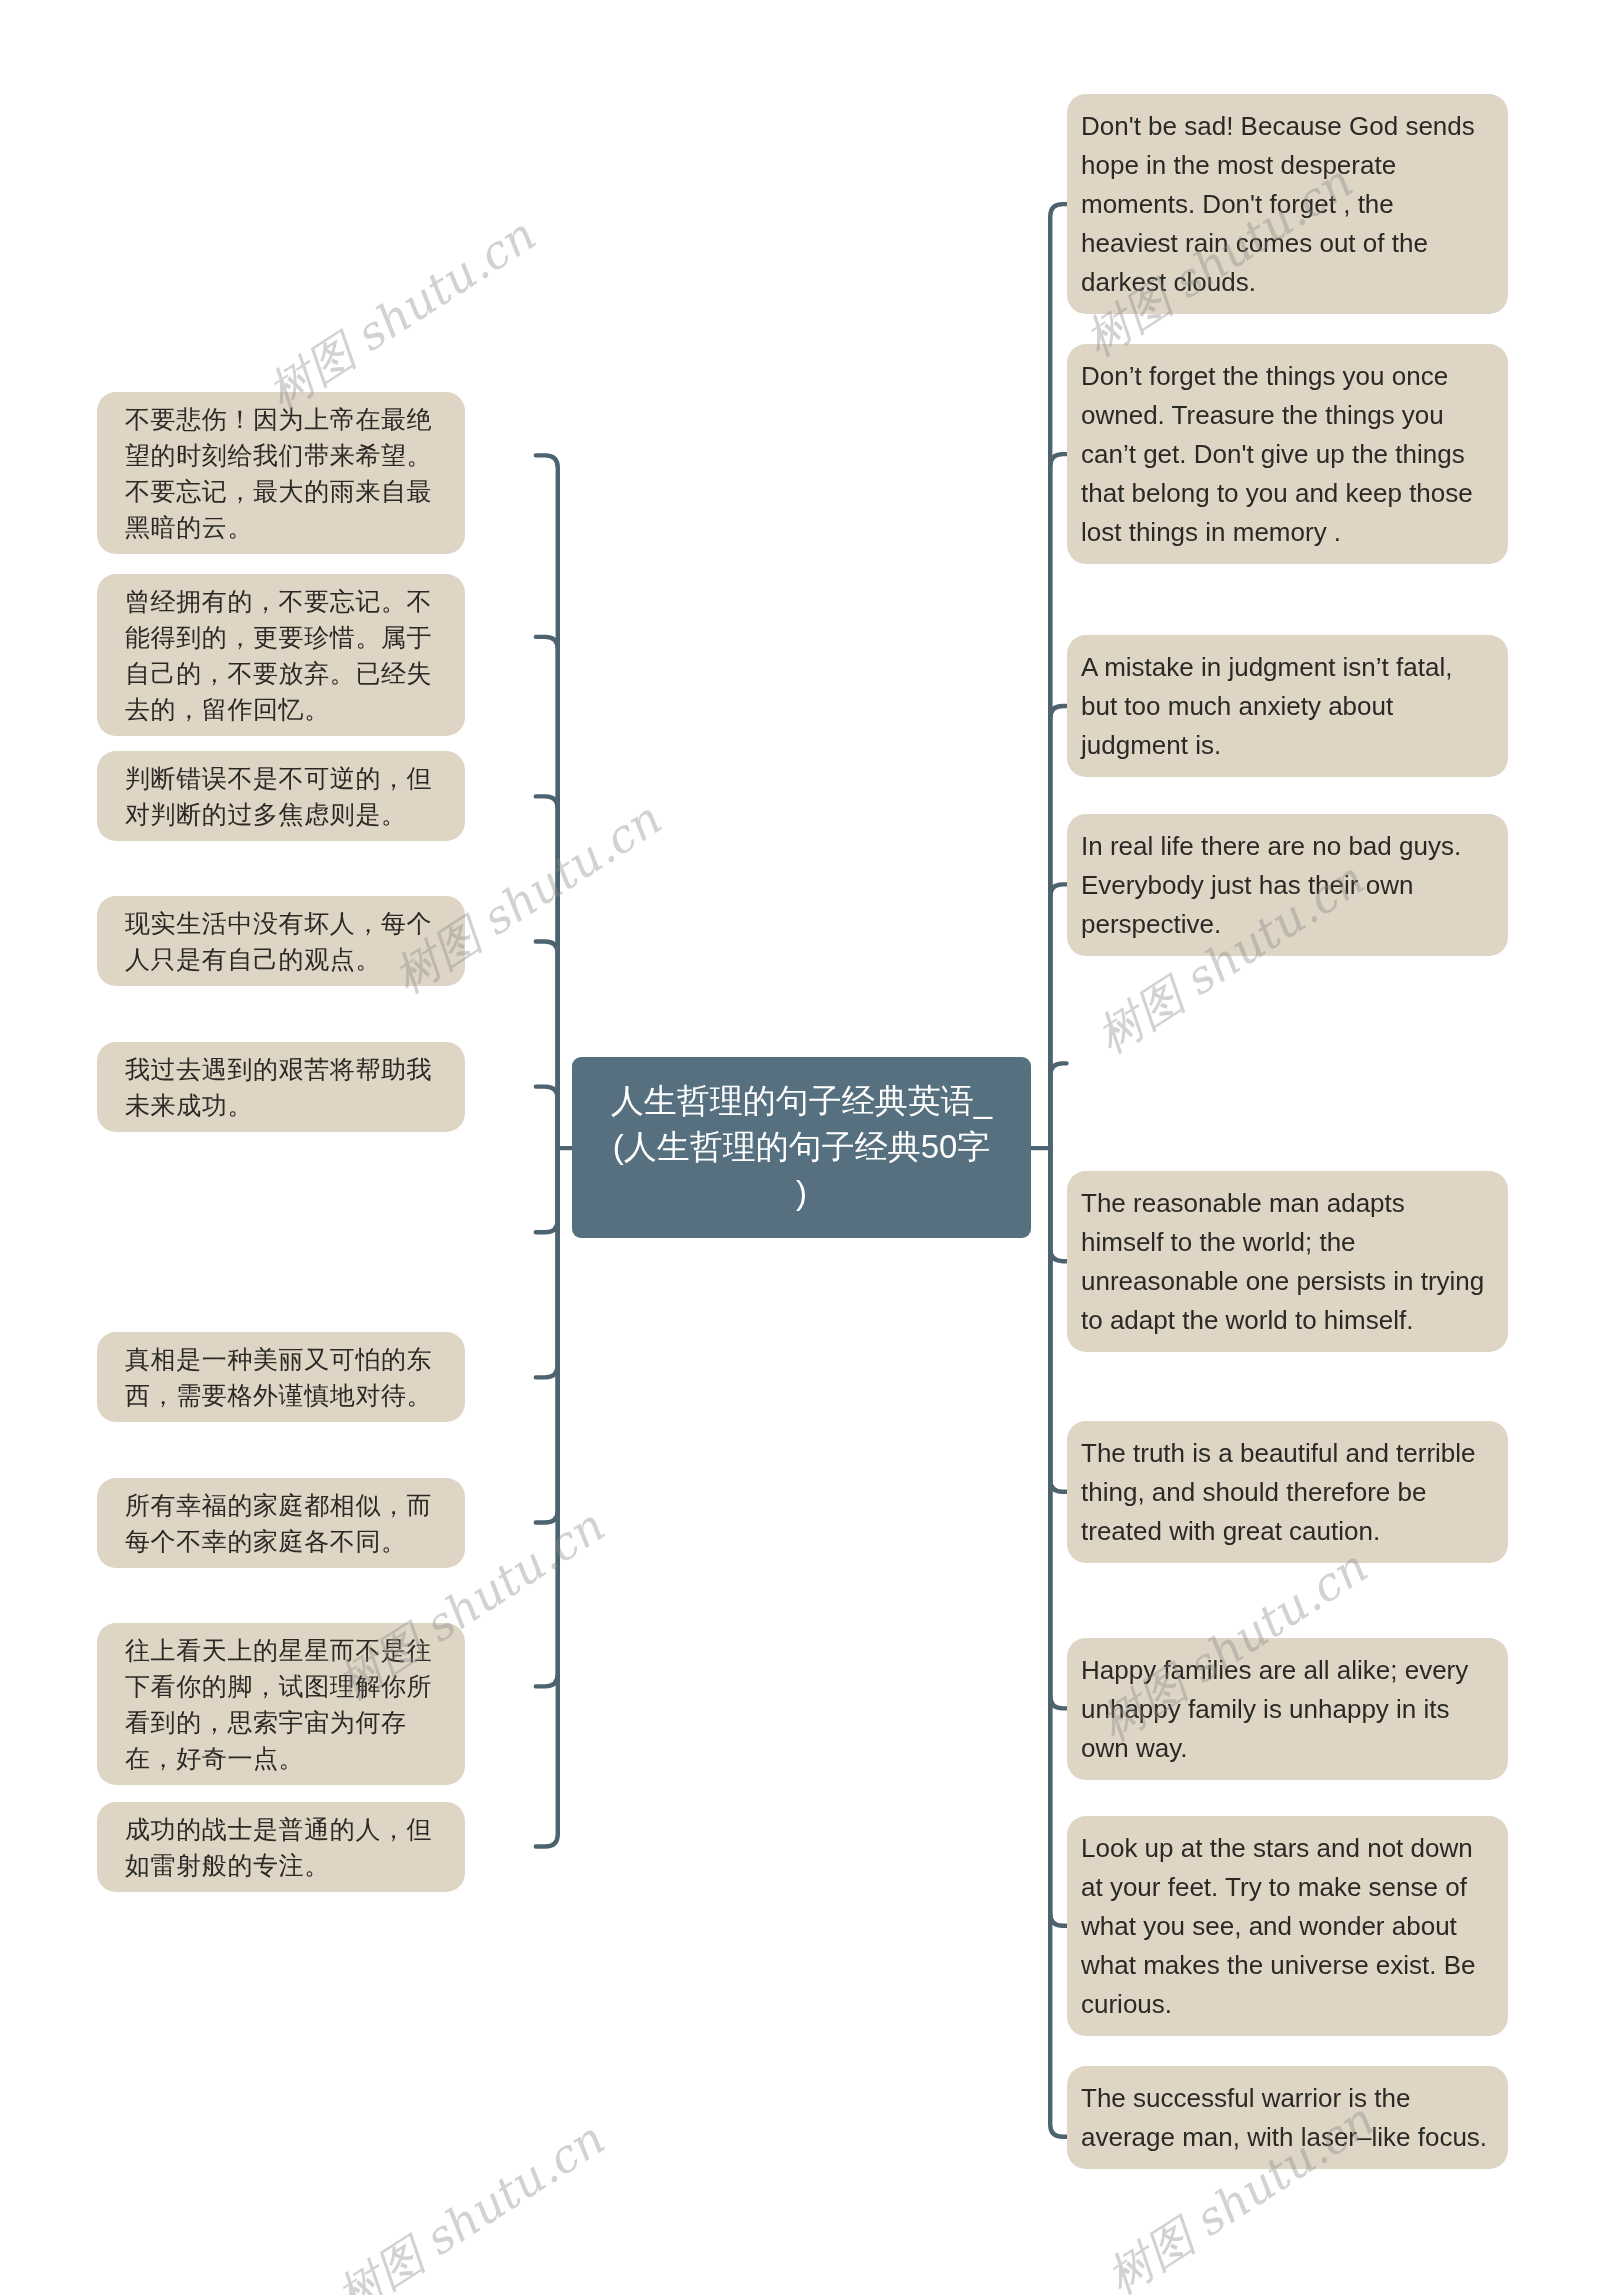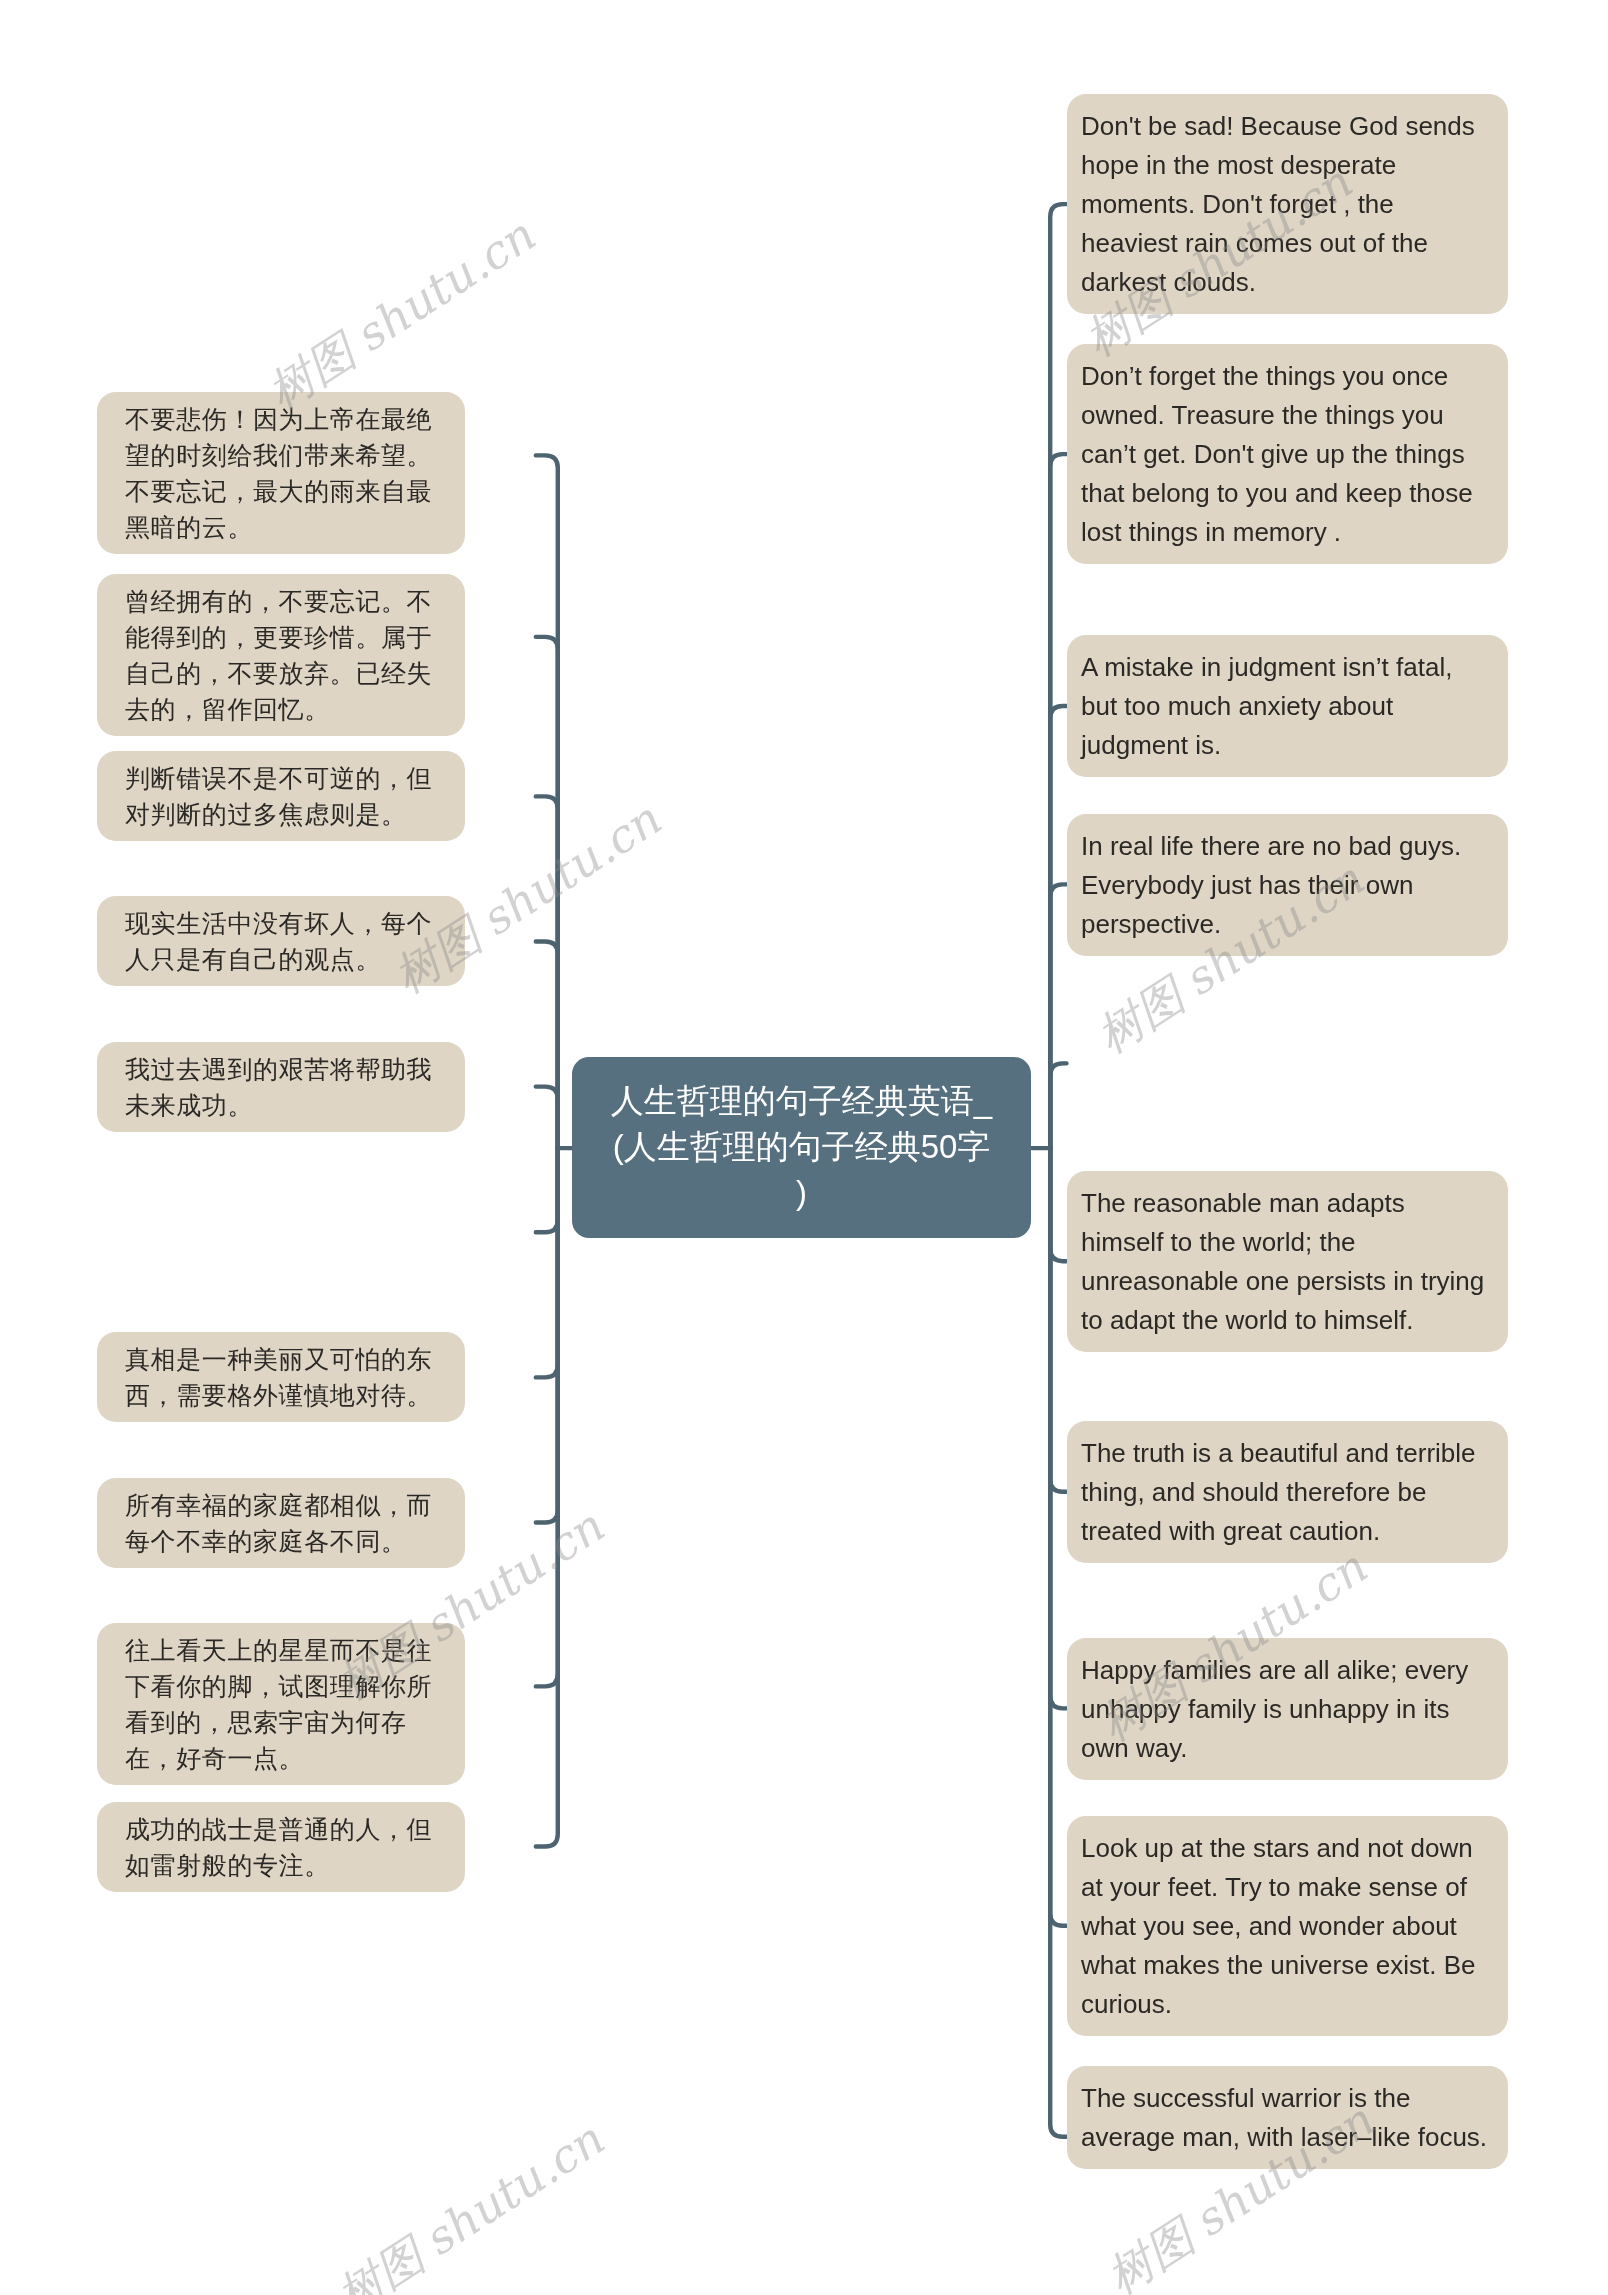--- a/index.html
+++ b/index.html
@@ -42,21 +42,21 @@
   }
   .central-node{
     position:absolute;
     left:572px;
     top:1057px;
     width:459px;
     box-sizing:border-box;
     min-height:180px;
     background:#56707f;
     color:#ffffff;
-    border-radius:17px;
+    border-radius:9px;
     font-size:33px;
     line-height:46px;
     text-align:center;
     padding:21.4px 11.3px;
     white-space:pre-line;
     z-index:1;
   }
   .wm{
     position:absolute;
     z-index:3;

